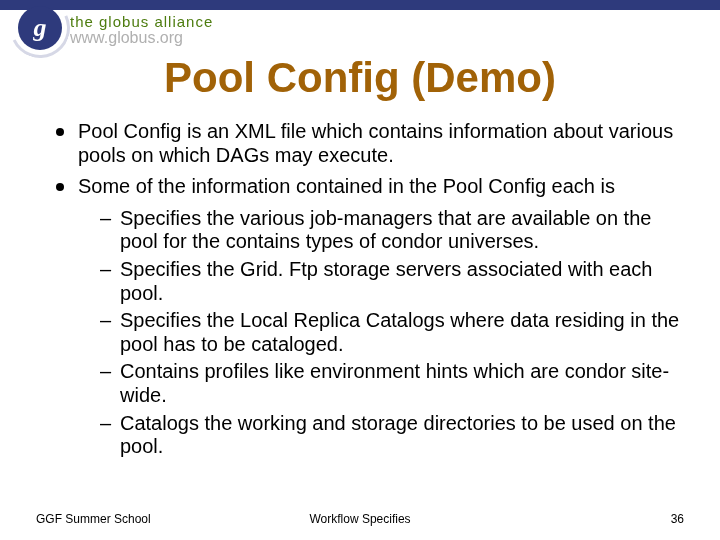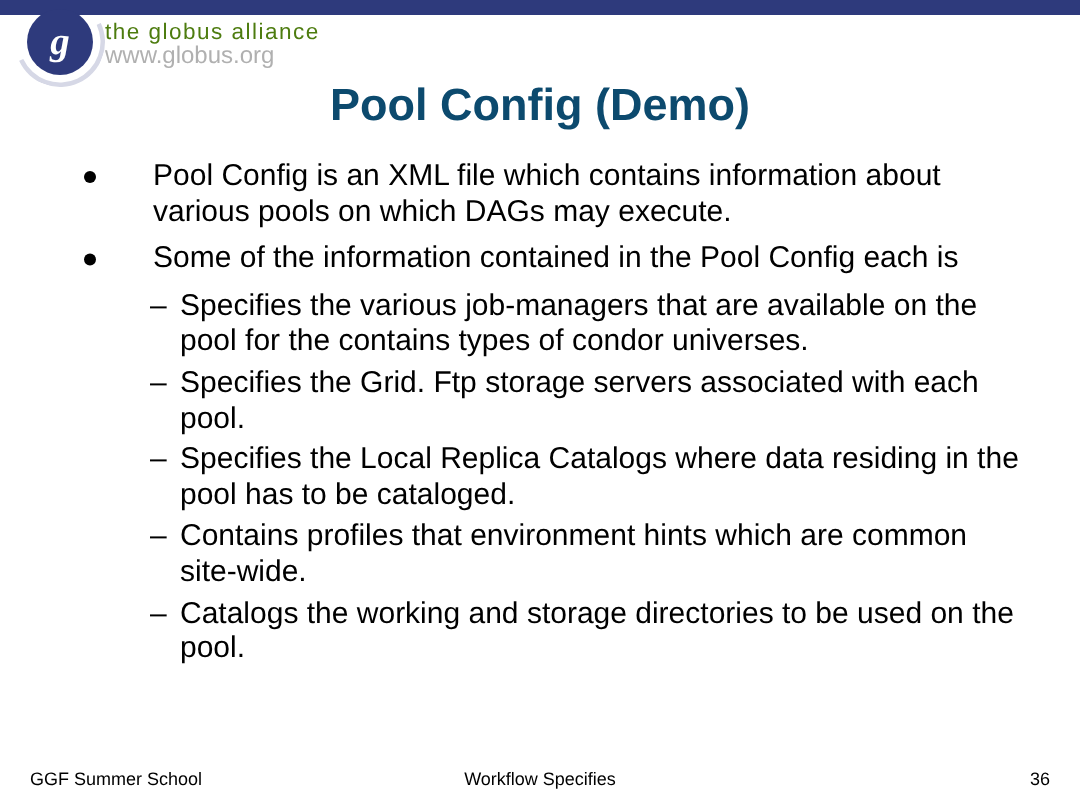--- a/index.html
+++ b/index.html
@@ -15,31 +15,31 @@
   .logo-letter { color: #fff; font-size: 26px; font-weight: bold; font-style: italic; font-family: Georgia, serif; }
   .arc {
     position: absolute; width: 60px; height: 60px; border: 3px solid #d6d8e6; border-radius: 50%;
     border-right-color: transparent; border-bottom-color: transparent; top: -8px; left: -8px;
     transform: rotate(200deg);
   }
   .logo-text { margin-left: 8px; margin-top: 10px; line-height: 1; }
   .logo-text .line1 { color: #4d7c0f; font-size: 15px; letter-spacing: 1px; }
   .logo-text .line2 { color: #b0b0b0; font-size: 16px; margin-top: 1px; }
   .title {
-    text-align: center; margin-top: 44px; font-size: 30px; color: #0c4a6e; font-family: Verdana, Arial, sans-serif;
+    text-align: center; margin-top: 44px; font-size: 42px; color: #a16207; font-family: Verdana, Arial, sans-serif;
   }
   .body { padding: 18px 36px 0 56px; font-size: 20px; line-height: 1.18; }
-  .b1 { list-style: none; margin-bottom: 8px; display: flex; gap: 24px; }
+  .b1 { list-style: none; margin-bottom: 8px; display: flex; }
   .b1 .dot { width: 8px; height: 8px; background: #000; border-radius: 50%; flex-shrink: 0; margin-top: 8px; margin-right: 14px; }
   .b1 .txt { flex: 1; }
   .sub { margin-left: 44px; margin-top: 2px; }
   .b2 { list-style: none; margin-bottom: 4px; display: flex; }
   .b2 .dash { flex-shrink: 0; width: 14px; margin-right: 6px; }
   .b2 .txt { flex: 1; }
-  .footer { position: absolute; bottom: 14px; left: 0; width: 100%; display: flex; justify-content: space-between; padding: 0 20px; font-size: 12px; }
+  .footer { position: absolute; bottom: 14px; left: 0; width: 100%; display: flex; justify-content: space-between; padding: 0 36px; font-size: 12px; }
   .footer .center { position: absolute; left: 0; right: 0; text-align: center; }
   .footer .left, .footer .right { position: relative; z-index: 1; }
 </style>
 </head>
 <body>
 
 <div class="slide">
   <div class="topbar"></div>
 
   <div class="logo-block">
@@ -72,21 +72,21 @@
       <div class="b2">
         <span class="dash">–</span>
         <span class="txt">Specifies the Grid. Ftp storage servers associated with each pool.</span>
       </div>
       <div class="b2">
         <span class="dash">–</span>
         <span class="txt">Specifies the Local Replica Catalogs where data residing in the pool has to be cataloged.</span>
       </div>
       <div class="b2">
         <span class="dash">–</span>
-        <span class="txt">Contains profiles that environment hints which are common site-wide.</span>
+        <span class="txt">Contains profiles like environment hints which are condor site-wide.</span>
       </div>
       <div class="b2">
         <span class="dash">–</span>
         <span class="txt">Catalogs the working and storage directories to be used on the pool.</span>
       </div>
     </div>
   </div>
 
   <div class="footer">
     <span class="left">GGF Summer School</span>

